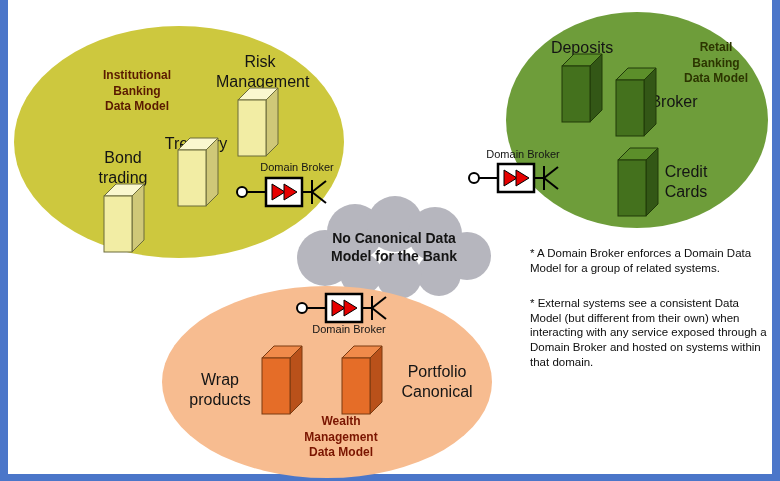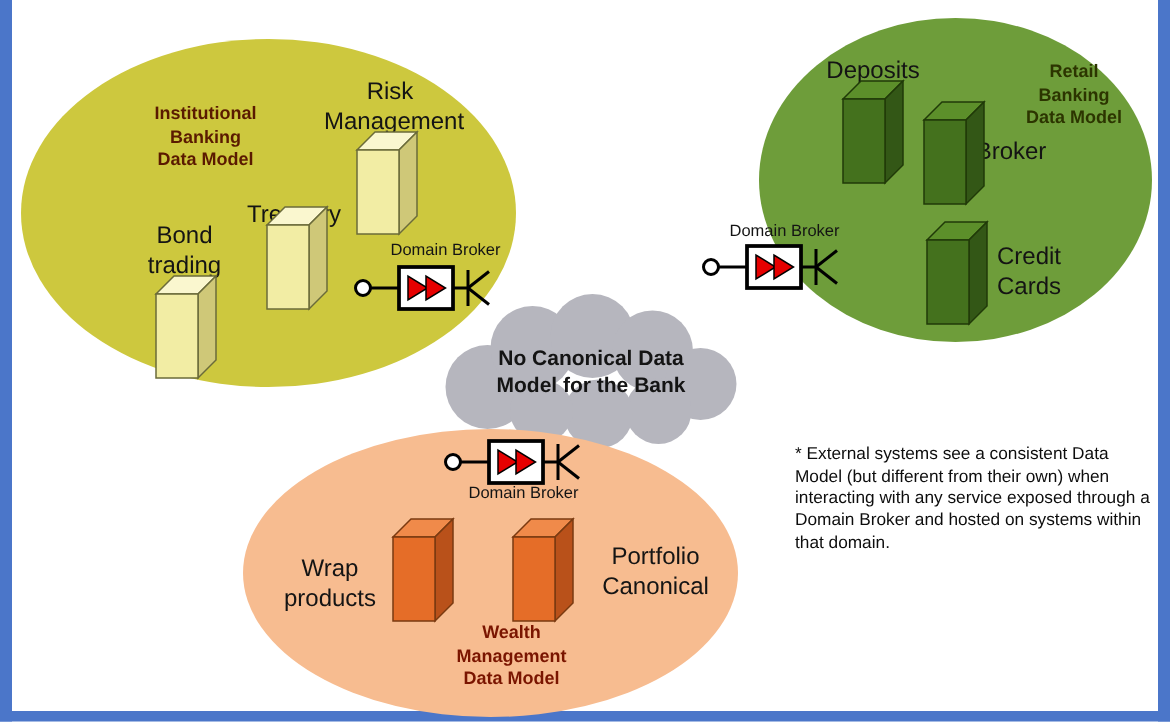--- a/index.html
+++ b/index.html
@@ -189,14 +189,15 @@
   <rect x="32" y="4" width="36" height="28" fill="#fff" stroke="#000" stroke-width="2.5"></rect>
   <polygon points="38,10 38,26 51,18" stroke="#000" stroke-width="1" fill="#e60000"></polygon>
   <polygon points="50,10 50,26 63,18" stroke="#000" stroke-width="1" fill="#e60000"></polygon>
   <line x1="68" y1="18" x2="78" y2="18" stroke="#000" stroke-width="2"></line>
   <line x1="78" y1="6" x2="78" y2="30" stroke="#000" stroke-width="2"></line>
   <line x1="78" y1="18" x2="92" y2="7" stroke="#000" stroke-width="2"></line>
   <line x1="78" y1="18" x2="92" y2="29" stroke="#000" stroke-width="2"></line>
 </svg>
 
 <div class="notes-wrap">
+  <div class="note note-1">* A Domain Broker enforces a Domain Data Model for a group of related systems.</div>
   <div class="note note-2">* External systems see a consistent Data Model (but different from their own) when interacting with any service exposed through a Domain Broker and hosted on systems within that domain.</div>
 </div>
 
 </body></html>

